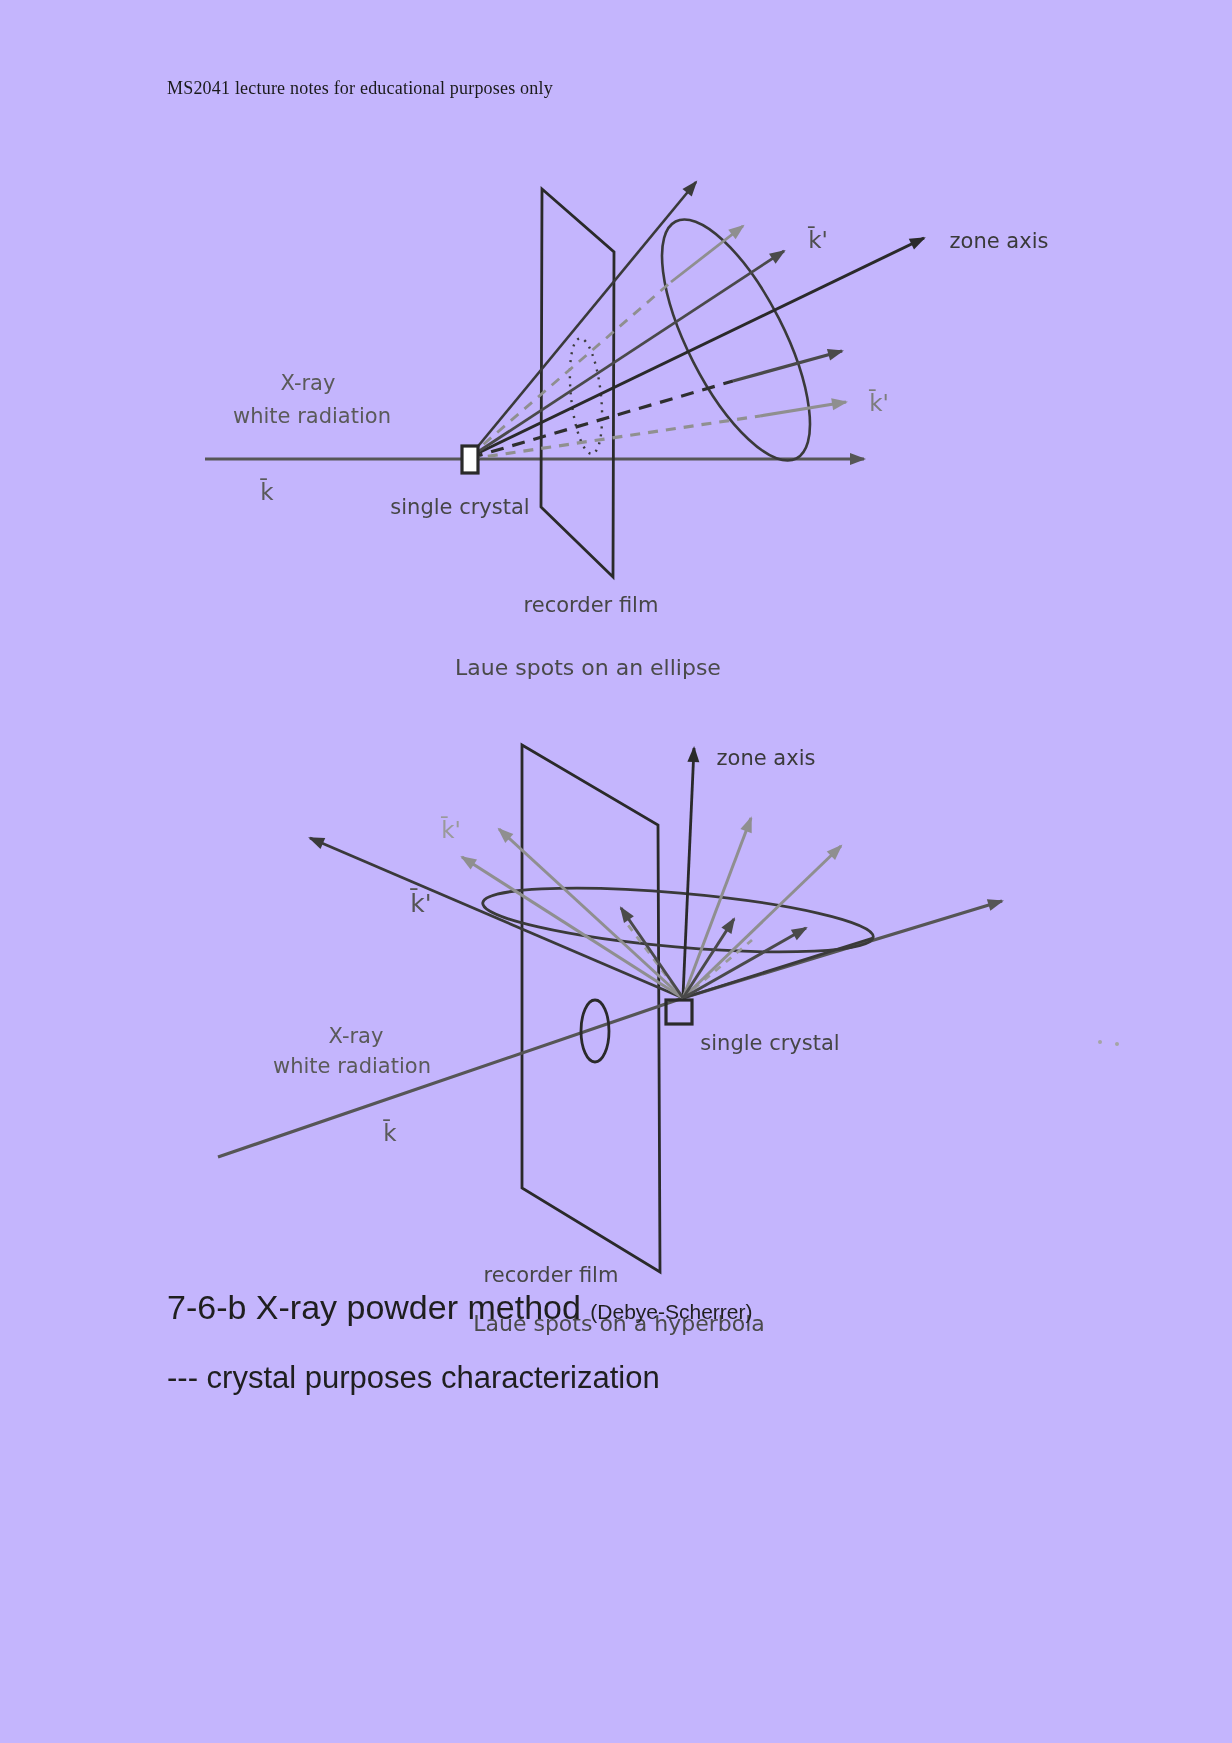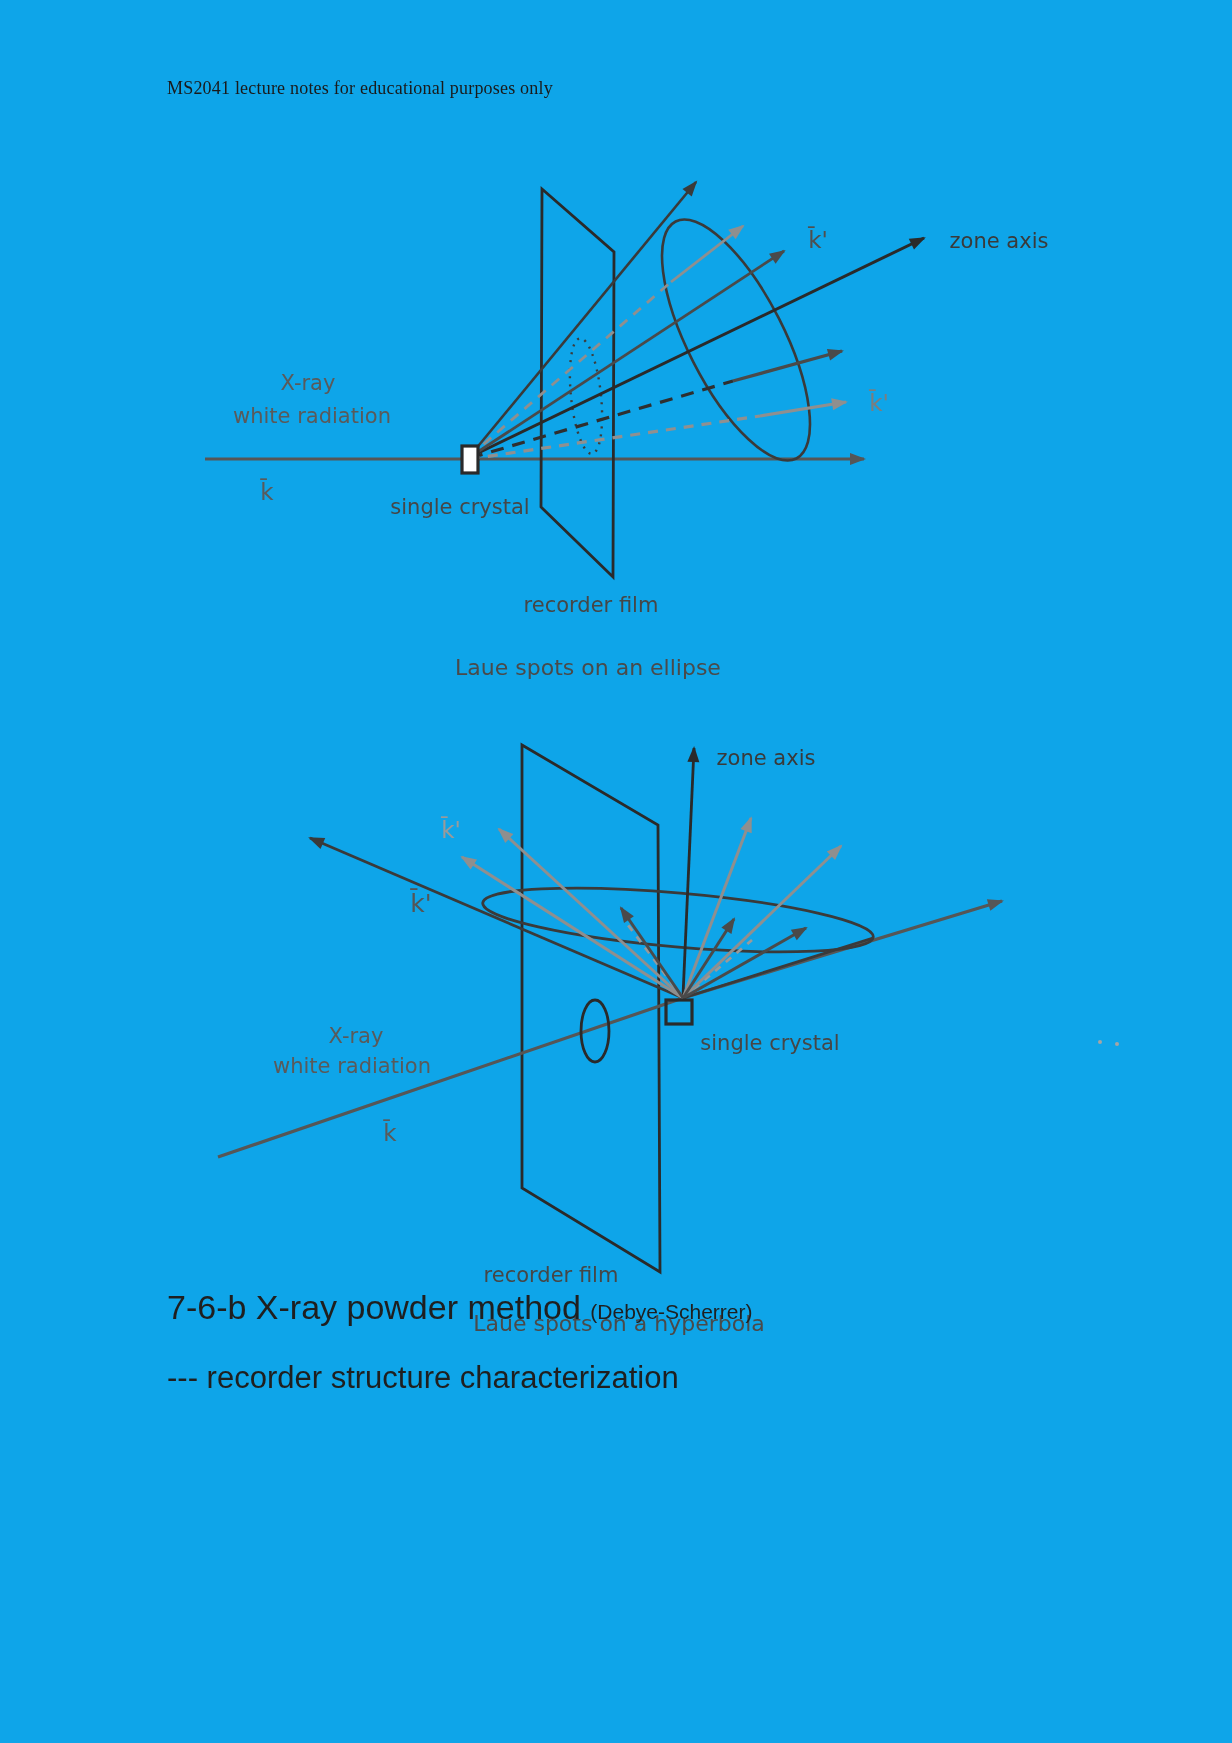--- a/index.html
+++ b/index.html
@@ -1,17 +1,17 @@
 <!DOCTYPE html>
 <html><head>
 <meta charset="utf-8">
 <style>
   html,body{margin:0;padding:0;background:#e8e8e8;}
   .page{
-    position:relative;width:1232px;height:1743px;background:#0ea5e9;
+    position:relative;width:1232px;height:1743px;background:#c4b5fd;
     margin:0 auto;overflow:hidden;
     font-family:"Liberation Sans",sans-serif;
   }
   .header-note{
     position:absolute;left:167px;top:78px;
     font-family:"Liberation Serif",serif;
     font-size:18px;color:#1a1a1a;letter-spacing:0.2px;
   }
   svg{position:absolute;left:0;top:0;}
   svg text{font-family:"DejaVu Sans","Liberation Sans",sans-serif;}
@@ -134,15 +134,15 @@
       <text x="390" y="1141" font-size="23" text-anchor="middle" class="lbl">k̄</text>
       <text x="770" y="1050" font-size="21" text-anchor="middle" class="lbl-dark">single crystal</text>
       <text x="551" y="1282" font-size="21" text-anchor="middle" class="lbl-dark">recorder film</text>
       <text x="619" y="1331" font-size="22" text-anchor="middle" class="cap">Laue spots on a hyperbola</text>
     </g>
   </svg>
 
   <div class="section-title">
     <span>7-6-b X-ray powder method </span><span class="paren">(Debye-Scherrer)</span>
   </div>
-  <div class="section-subtitle">--- recorder structure characterization</div>
+  <div class="section-subtitle">--- crystal purposes characterization</div>
 
 </div>
 
 </body></html>

